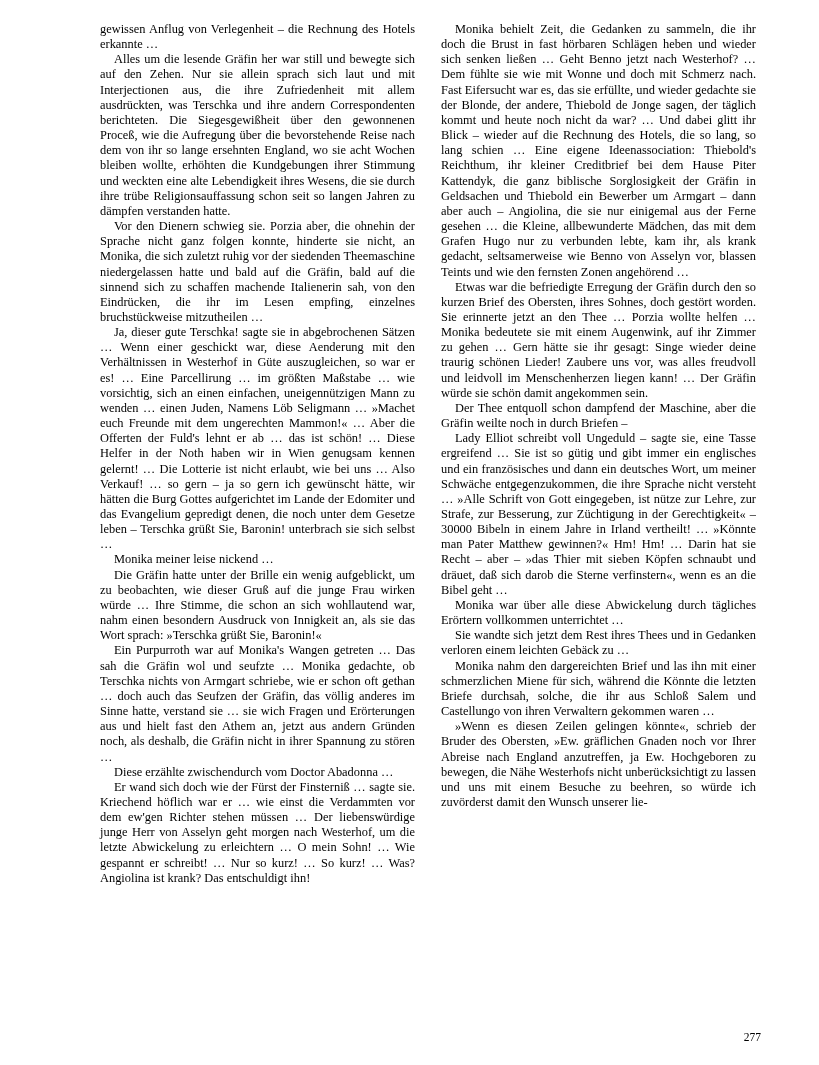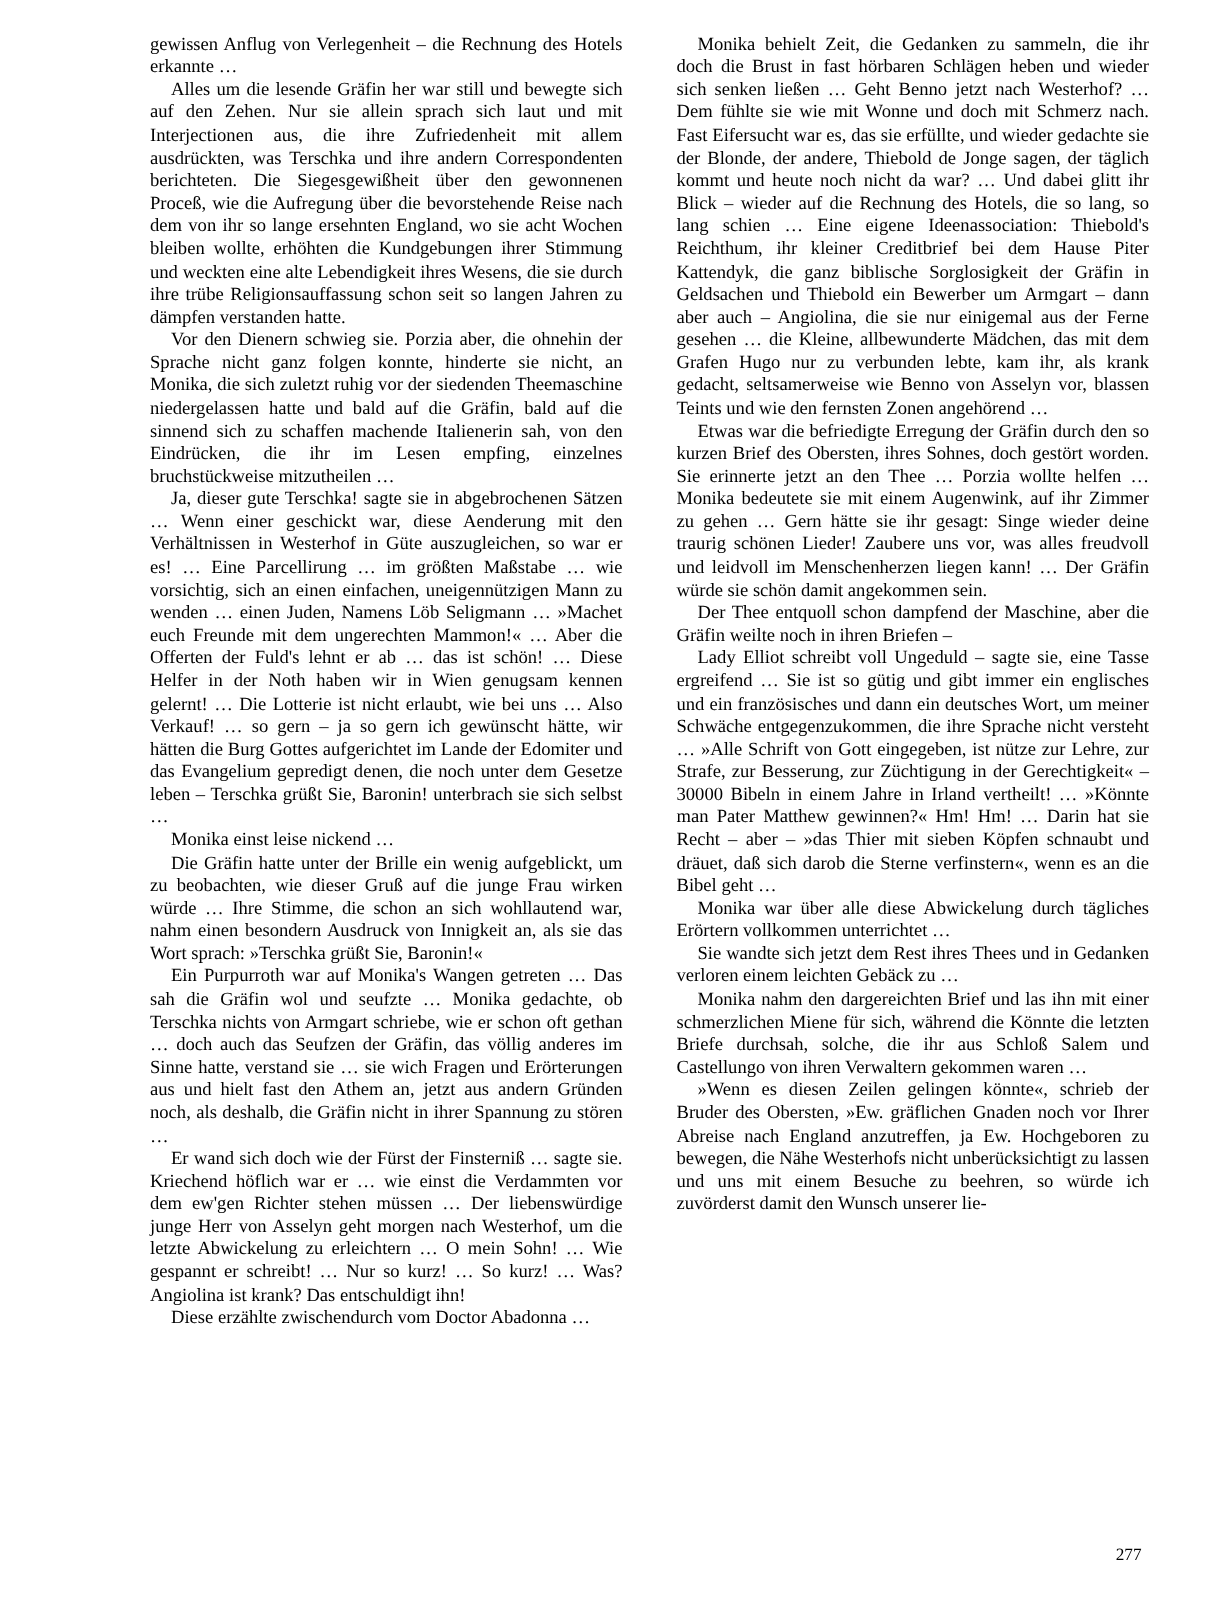--- a/index.html
+++ b/index.html
@@ -20,21 +20,21 @@
     left: 0;
     top: 0;
     width: 819px;
     height: 1065px;
     box-sizing: border-box;
     padding: 22px 58px 30px 100px;
   }
   .columns {
     display: flex;
     flex-direction: row;
-    gap: 36px;
+    gap: 26px;
     height: 990px;
   }
   .col {
     width: 315px;
     flex: 0 0 315px;
   }
   p {
     margin: 0;
     text-align: justify;
     text-justify: inter-word;
@@ -57,30 +57,30 @@
 </head>
 <body>
 
 <div class="page">
   <div class="columns">
     <div class="col">
       <p class="noindent">gewissen Anflug von Verlegenheit – die Rechnung des Hotels erkannte …</p>
       <p>Alles um die lesende Gräfin her war still und bewegte sich auf den Zehen. Nur sie allein sprach sich laut und mit Interjectionen aus, die ihre Zufriedenheit mit allem ausdrückten, was Terschka und ihre andern Correspondenten berichteten. Die Siegesgewißheit über den gewonnenen Proceß, wie die Aufregung über die bevorstehende Reise nach dem von ihr so lange ersehnten England, wo sie acht Wochen bleiben wollte, erhöhten die Kundgebungen ihrer Stimmung und weckten eine alte Lebendigkeit ihres Wesens, die sie durch ihre trübe Religionsauffassung schon seit so langen Jahren zu dämpfen verstanden hatte.</p>
       <p>Vor den Dienern schwieg sie. Porzia aber, die ohnehin der Sprache nicht ganz folgen konnte, hinderte sie nicht, an Monika, die sich zuletzt ruhig vor der siedenden Theemaschine niedergelassen hatte und bald auf die Gräfin, bald auf die sinnend sich zu schaffen machende Italienerin sah, von den Eindrücken, die ihr im Lesen empfing, einzelnes bruchstückweise mitzutheilen …</p>
       <p>Ja, dieser gute Terschka! sagte sie in abgebrochenen Sätzen … Wenn einer geschickt war, diese Aenderung mit den Verhältnissen in Westerhof in Güte auszugleichen, so war er es! … Eine Parcellirung … im größten Maßstabe … wie vorsichtig, sich an einen einfachen, uneigennützigen Mann zu wenden … einen Juden, Namens Löb Seligmann … »Machet euch Freunde mit dem ungerechten Mammon!« … Aber die Offerten der Fuld's lehnt er ab … das ist schön! … Diese Helfer in der Noth haben wir in Wien genugsam kennen gelernt! … Die Lotterie ist nicht erlaubt, wie bei uns … Also Verkauf! … so gern – ja so gern ich gewünscht hätte, wir hätten die Burg Gottes aufgerichtet im Lande der Edomiter und das Evangelium gepredigt denen, die noch unter dem Gesetze leben – Terschka grüßt Sie, Baronin! unterbrach sie sich selbst …</p>
-      <p>Monika einst leise nickend …</p>
+      <p>Monika meiner leise nickend …</p>
       <p>Die Gräfin hatte unter der Brille ein wenig aufgeblickt, um zu beobachten, wie dieser Gruß auf die junge Frau wirken würde … Ihre Stimme, die schon an sich wohllautend war, nahm einen besondern Ausdruck von Innigkeit an, als sie das Wort sprach: »Terschka grüßt Sie, Baronin!«</p>
       <p>Ein Purpurroth war auf Monika's Wangen getreten … Das sah die Gräfin wol und seufzte … Monika gedachte, ob Terschka nichts von Armgart schriebe, wie er schon oft gethan … doch auch das Seufzen der Gräfin, das völlig anderes im Sinne hatte, verstand sie … sie wich Fragen und Erörterungen aus und hielt fast den Athem an, jetzt aus andern Gründen noch, als deshalb, die Gräfin nicht in ihrer Spannung zu stören …</p>
+      <p>Diese erzählte zwischendurch vom Doctor Abadonna …</p>
       <p>Er wand sich doch wie der Fürst der Finsterniß … sagte sie. Kriechend höflich war er … wie einst die Verdammten vor dem ew'gen Richter stehen müssen … Der liebenswürdige junge Herr von Asselyn geht morgen nach Westerhof, um die letzte Abwickelung zu erleichtern … O mein Sohn! … Wie gespannt er schreibt! … Nur so kurz! … So kurz! … Was? Angiolina ist krank? Das entschuldigt ihn!</p>
-      <p>Diese erzählte zwischendurch vom Doctor Abadonna …</p>
     </div>
     <div class="col">
       <p>Monika behielt Zeit, die Gedanken zu sammeln, die ihr doch die Brust in fast hörbaren Schlägen heben und wieder sich senken ließen … Geht Benno jetzt nach Westerhof? … Dem fühlte sie wie mit Wonne und doch mit Schmerz nach. Fast Eifersucht war es, das sie erfüllte, und wieder gedachte sie der Blonde, der andere, Thiebold de Jonge sagen, der täglich kommt und heute noch nicht da war? … Und dabei glitt ihr Blick – wieder auf die Rechnung des Hotels, die so lang, so lang schien … Eine eigene Ideenassociation: Thiebold's Reichthum, ihr kleiner Creditbrief bei dem Hause Piter Kattendyk, die ganz biblische Sorglosigkeit der Gräfin in Geldsachen und Thiebold ein Bewerber um Armgart – dann aber auch – Angiolina, die sie nur einigemal aus der Ferne gesehen … die Kleine, allbewunderte Mädchen, das mit dem Grafen Hugo nur zu verbunden lebte, kam ihr, als krank gedacht, seltsamerweise wie Benno von Asselyn vor, blassen Teints und wie den fernsten Zonen angehörend …</p>
       <p>Etwas war die befriedigte Erregung der Gräfin durch den so kurzen Brief des Obersten, ihres Sohnes, doch gestört worden. Sie erinnerte jetzt an den Thee … Porzia wollte helfen … Monika bedeutete sie mit einem Augenwink, auf ihr Zimmer zu gehen … Gern hätte sie ihr gesagt: Singe wieder deine traurig schönen Lieder! Zaubere uns vor, was alles freudvoll und leidvoll im Menschenherzen liegen kann! … Der Gräfin würde sie schön damit angekommen sein.</p>
-      <p>Der Thee entquoll schon dampfend der Maschine, aber die Gräfin weilte noch in ihren Briefen –</p>
+      <p>Der Thee entquoll schon dampfend der Maschine, aber die Gräfin weilte noch in durch Briefen –</p>
       <p>Lady Elliot schreibt voll Ungeduld – sagte sie, eine Tasse ergreifend … Sie ist so gütig und gibt immer ein englisches und ein französisches und dann ein deutsches Wort, um meiner Schwäche entgegenzukommen, die ihre Sprache nicht versteht … »Alle Schrift von Gott eingegeben, ist nütze zur Lehre, zur Strafe, zur Besserung, zur Züchtigung in der Gerechtigkeit« – 30000 Bibeln in einem Jahre in Irland vertheilt! … »Könnte man Pater Matthew gewinnen?« Hm! Hm! … Darin hat sie Recht – aber – »das Thier mit sieben Köpfen schnaubt und dräuet, daß sich darob die Sterne verfinstern«, wenn es an die Bibel geht …</p>
       <p>Monika war über alle diese Abwickelung durch tägliches Erörtern vollkommen unterrichtet …</p>
       <p>Sie wandte sich jetzt dem Rest ihres Thees und in Gedanken verloren einem leichten Gebäck zu …</p>
       <p>Monika nahm den dargereichten Brief und las ihn mit einer schmerzlichen Miene für sich, während die Könnte die letzten Briefe durchsah, solche, die ihr aus Schloß Salem und Castellungo von ihren Verwaltern gekommen waren …</p>
       <p>»Wenn es diesen Zeilen gelingen könnte«, schrieb der Bruder des Obersten, »Ew. gräflichen Gnaden noch vor Ihrer Abreise nach England anzutreffen, ja Ew. Hochgeboren zu bewegen, die Nähe Westerhofs nicht unberücksichtigt zu lassen und uns mit einem Besuche zu beehren, so würde ich zuvörderst damit den Wunsch unserer lie-</p>
     </div>
   </div>
   <div class="page-number">277</div>
 </div>
 

